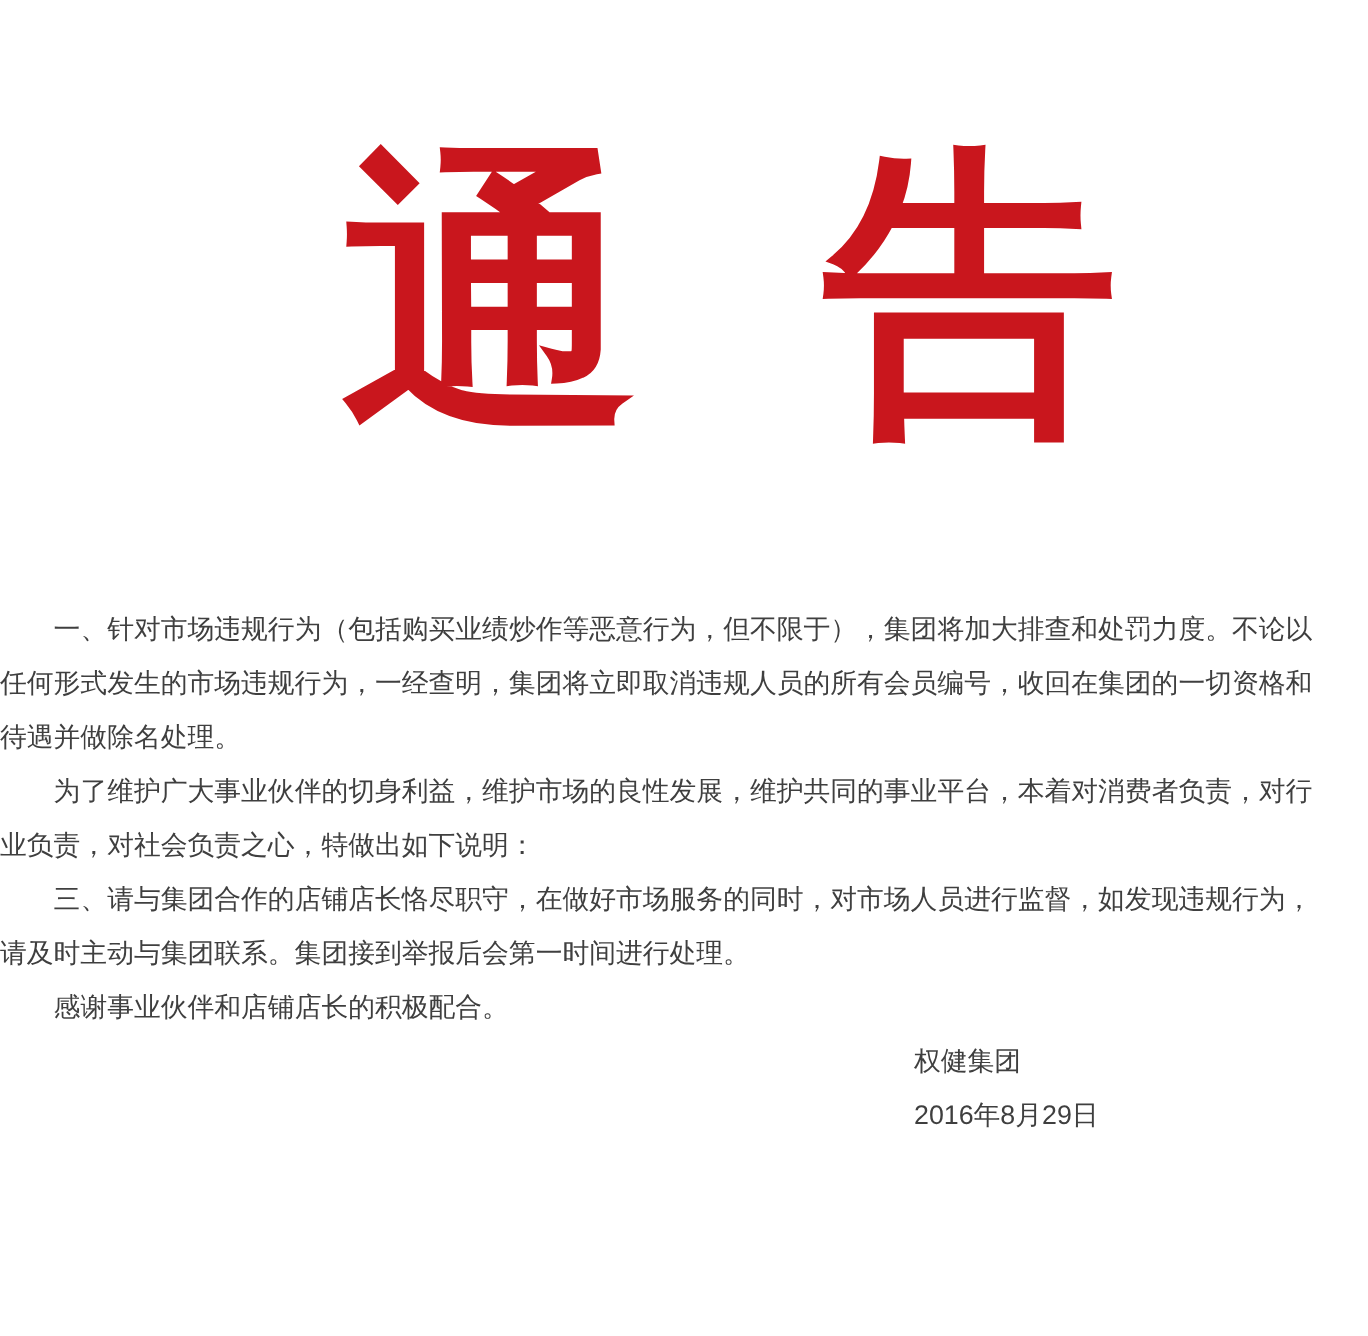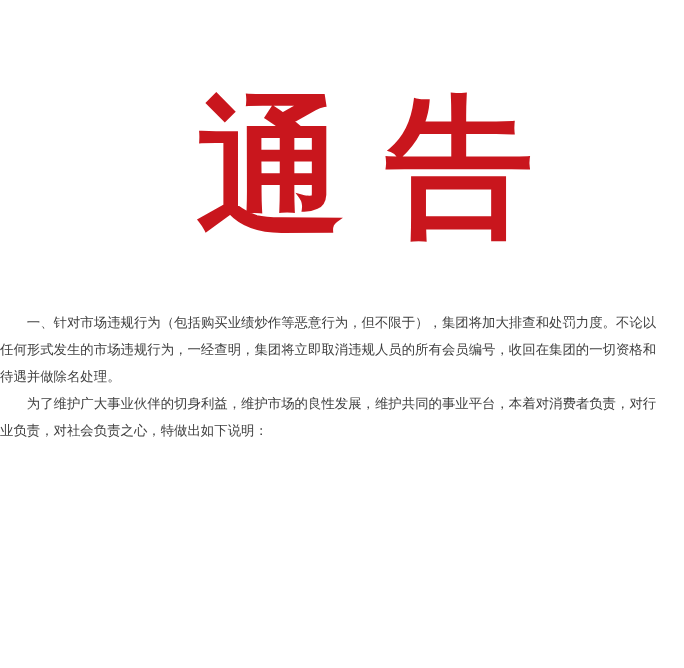--- a/index.html
+++ b/index.html
@@ -15,31 +15,31 @@
   }
   .page {
     position: relative;
     width: 684px;
     height: 668px;
     background: var(--page-bg);
     overflow: hidden;
     font-family: "Liberation Sans", sans-serif;
   }
   .notice-title {
-    margin: 8px;
+    margin: 0;
     padding-top: 86px;
     height: 234px;
     line-height: 148px;
     font-size: 148px;
     font-weight: bold;
     text-align: center;
     letter-spacing: 2px;
     color: var(--title-red);
     white-space: nowrap;
-    font-family: Liberation Serif, serif;
+    font-family: Liberation Mono, monospace;
     padding-left: 48px;
   }
   .notice-body {
     margin: 67px 24px 0 0;
     width: 660px;
     font-size: 13.4px;
     line-height: 27px;
     color: var(--body-text);
     text-align: left;
     word-break: normal;
@@ -65,17 +65,23 @@
 
   <h1 class="notice-title">通 告</h1>
 
   <div class="notice-body">
 
     <p class="para">一、针对市场违规行为（包括购买业绩炒作等恶意行为，但不限于），集团将加大排查和处罚力度。不论以任何形式发生的市场违规行为，一经查明，集团将立即取消违规人员的所有会员编号，收回在集团的一切资格和待遇并做除名处理。</p>
 
     <p class="para">为了维护广大事业伙伴的切身利益，维护市场的良性发展，维护共同的事业平台，本着对消费者负责，对行业负责，对社会负责之心，特做出如下说明：</p>
 
 
+    <p class="para">三、请与集团合作的店铺店长恪尽职守，在做好市场服务的同时，对市场人员进行监督，如发现违规行为，请及时主动与集团联系。集团接到举报后会第一时间进行处理。</p>
 
+    <p class="para">感谢事业伙伴和店铺店长的积极配合。</p>
 
+    <div class="sign-block">
+      <p class="sign-line">权健集团</p>
+      <p class="sign-line">2016年8月29日</p>
+    </div>
 
   </div>
 </div>
 
 </body></html>

